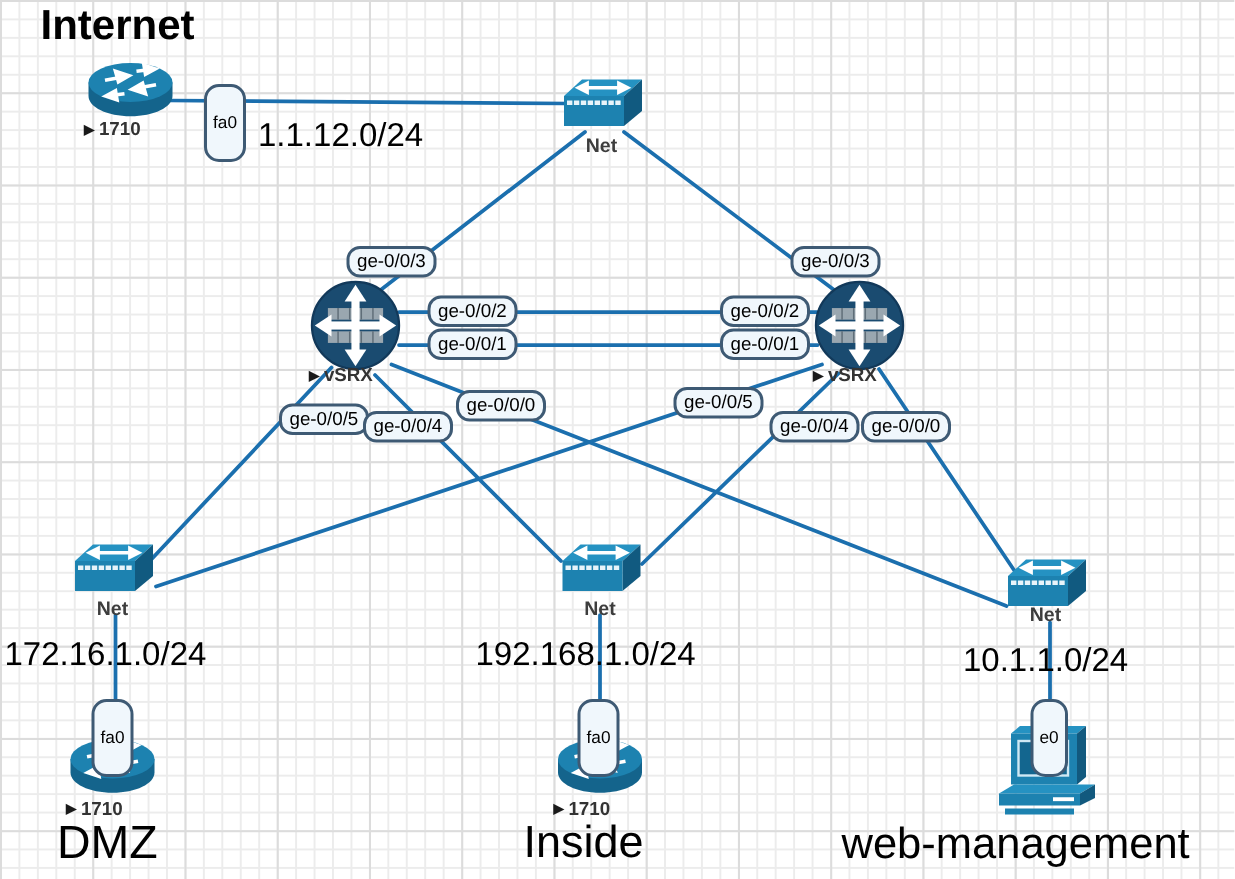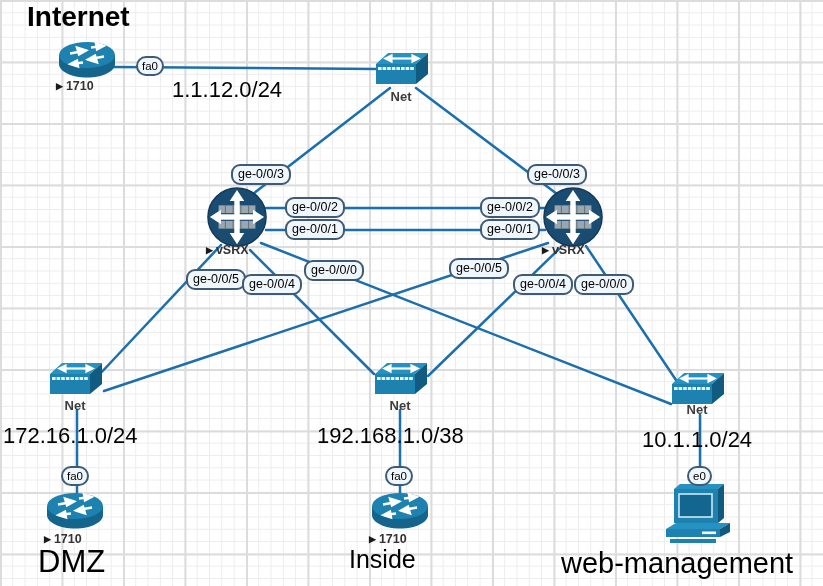--- a/index.html
+++ b/index.html
@@ -17,21 +17,21 @@
   #links{position:absolute;left:0;top:0;z-index:1;}
   #links line{stroke:var(--link,#1b6fae);stroke-width:2.5;stroke-linecap:round;}
   .node{position:absolute;z-index:2;}
   .pill{
     position:absolute;z-index:3;white-space:nowrap;
     background:var(--pill-fill,#f0f7fc);
     border:2px solid var(--pill-border,#3e5a74);
     border-radius:9px;padding:1px 5px;
     font-size:12.5px;line-height:15px;color:#000;
   }
-  .pill.small{font-size:11.5px;border-radius:10px;padding:0 4px;line-height:16px;}
+  .pill.small{font-size:11.5px;border-radius:10px;padding:16px 4px;line-height:16px;}
   .nodelabel{
     position:absolute;z-index:3;text-align:left;white-space:nowrap;
     font-size:12.5px;font-weight:600;color:#333;
   }
   .tri{font-size:9px;color:#1a1a1a;vertical-align:1.5px;margin-right:3px;}
   .netlabel{
     position:absolute;z-index:3;text-align:center;white-space:nowrap;
     font-size:13px;font-weight:600;color:#3d3d3d;
   }
   .zone{position:absolute;z-index:3;color:#000;white-space:nowrap;}
@@ -311,21 +311,21 @@
 
   <div class="nodelabel" style="left:44px;top:532px;width:62px">
     <span class="tri">▶</span><span>1710</span>
   </div>
   <div class="nodelabel" style="left:369px;top:532px;width:62px">
     <span class="tri">▶</span><span>1710</span>
   </div>
 
   <div class="zone bold" style="left:27px;top:1px;font-size:28px">Internet</div>
   <div class="zone" style="left:38px;top:544px;font-size:31px">DMZ</div>
-  <div class="zone" style="left:349px;top:545px;font-size:25px">Inside</div>
+  <div class="zone" style="left:349px;top:545px;font-size:30px">Inside</div>
   <div class="zone" style="left:561px;top:547px;font-size:29px">web-management</div>
 
   <div class="subnet" style="left:172px;top:77px">1.1.12.0/24</div>
   <div class="subnet" style="left:3px;top:423px">172.16.1.0/24</div>
-  <div class="subnet" style="left:317px;top:423px">192.168.1.0/38</div>
+  <div class="subnet" style="left:317px;top:423px">192.168.1.0/24</div>
   <div class="subnet" style="left:642px;top:427px">10.1.1.0/24</div>
 
 </div>
 
 </body></html>

